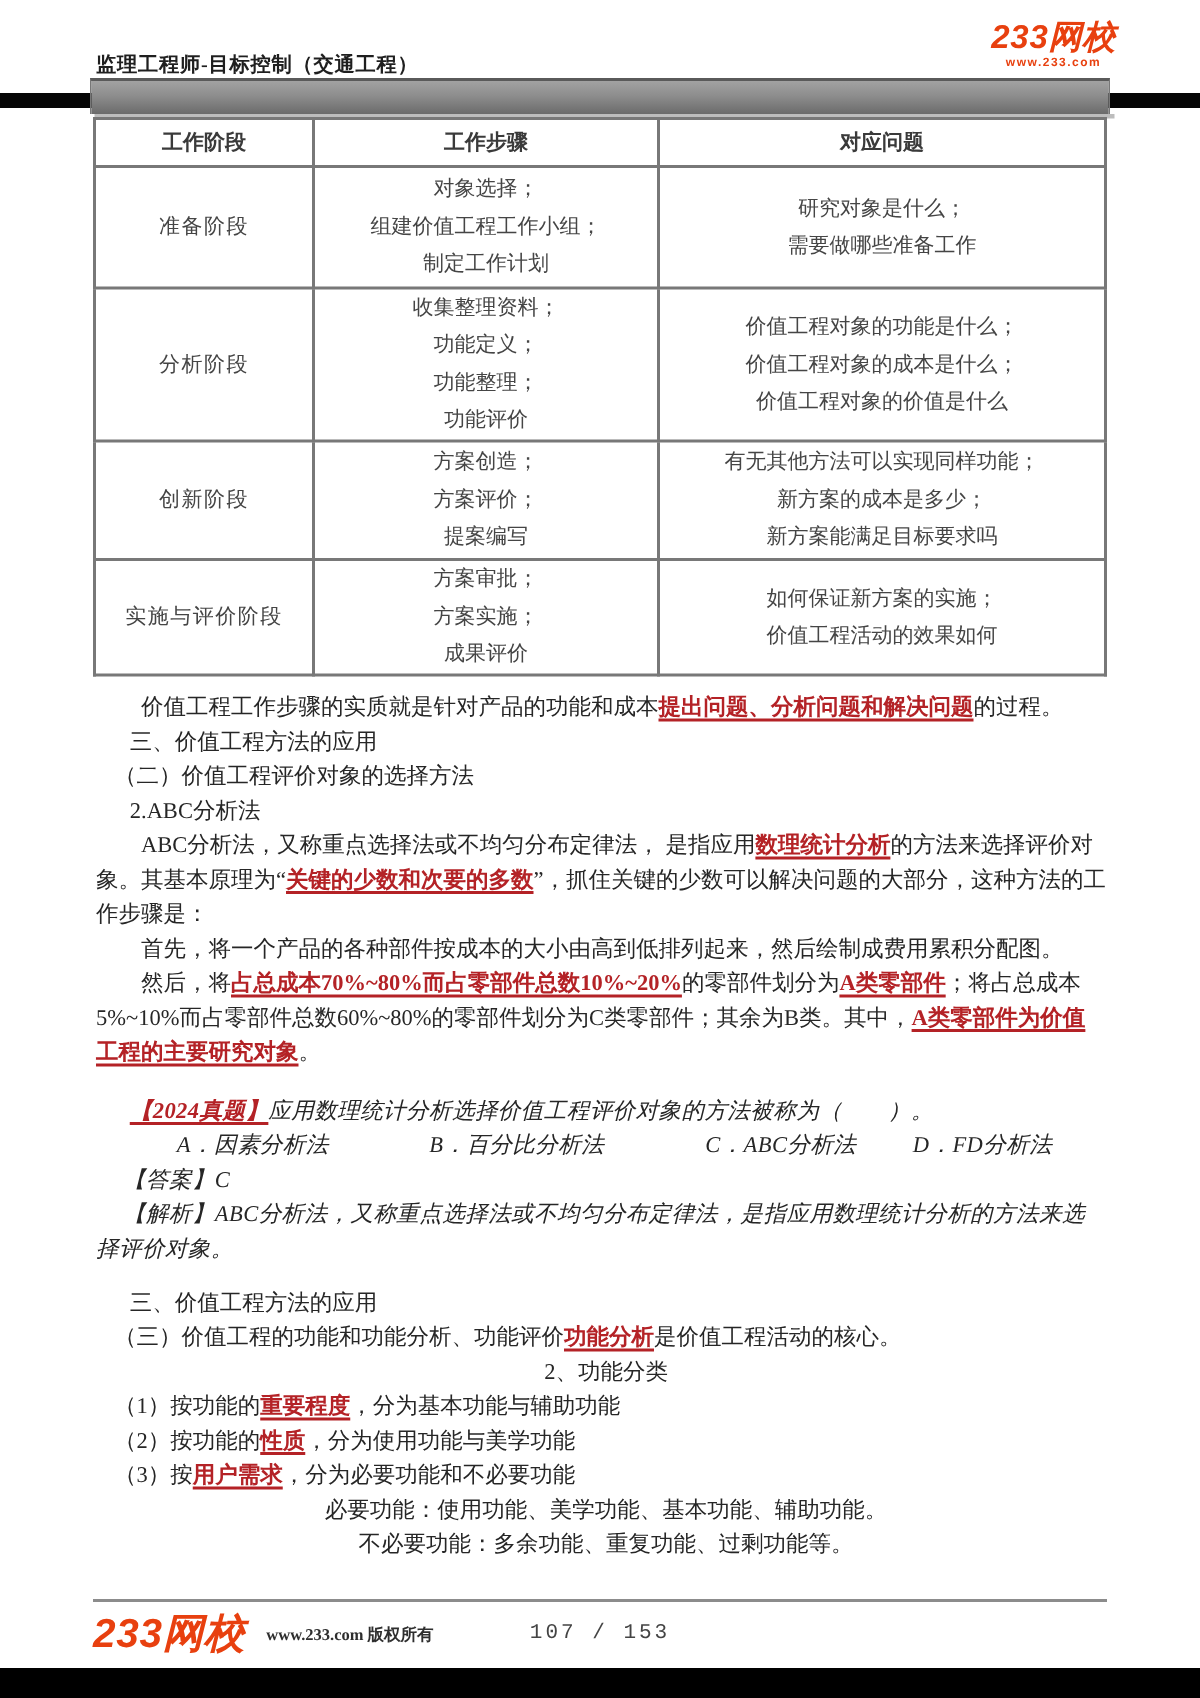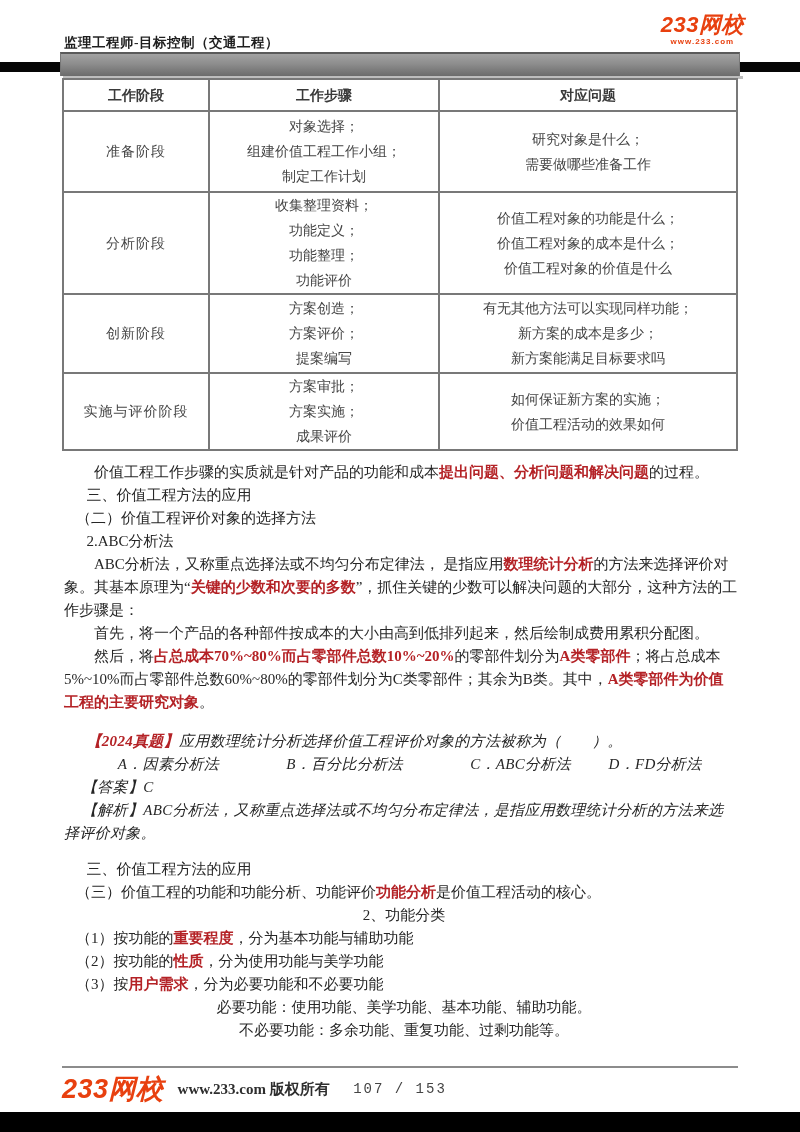--- a/index.html
+++ b/index.html
@@ -53,33 +53,33 @@
   .ind2  { text-indent:2em; }
   .ind15 { text-indent:1.5em; }
   .ind12 { text-indent:1.2em; }
   .ind08 { text-indent:0.8em; }
   .ind05 { text-indent:0.4em;text-align:center; }
   .mt16 { margin-top:16px; }
   .mt14 { margin-top:13px; }
   .kai { font-style:italic; letter-spacing:0.3px; }
   .hl {
     color:var(--red,#b42226); font-weight:bold;
-    text-underline-offset:3px; text-decoration-thickness:1.5px;
+    text-decoration:underline; text-underline-offset:3px; text-decoration-thickness:1.5px;
   }
   .options { display:flex; line-height:23px; padding-left:1.1em;text-align:center; }
   .options .opt { width:176px; white-space:nowrap; }
   .options .opt:last-child { width:auto; }
   
   .footer-rule { position:absolute; left:62px; right:62px; top:1066px; border-top:2px solid #8c8c8c; }
   .footer-row { position:absolute; left:62px; right:62px; top:1072px; height:34px; display:flex; align-items:center; }
   .footer-logo {
     font-family:"Liberation Sans","DejaVu Sans",sans-serif;
     font-style:italic; font-weight:bold; font-size:27px; color:var(--logo,#e8400f); letter-spacing:0.5px;
   }
-  .footer-copy { margin-left:14px; font-size:15px; font-weight:bold; color:#2e2e2e; }
+  .footer-copy { margin-left:14px; font-size:11px; font-weight:bold; color:#2e2e2e; }
   .footer-page {
     position:absolute; left:50%; transform:translateX(-50%);
     font-size:14px; color:#444; letter-spacing:2px; font-family:"Liberation Mono","DejaVu Sans Mono",monospace;
   }
 </style>
 </head>
 <body>
 
 <div class="page">
 

